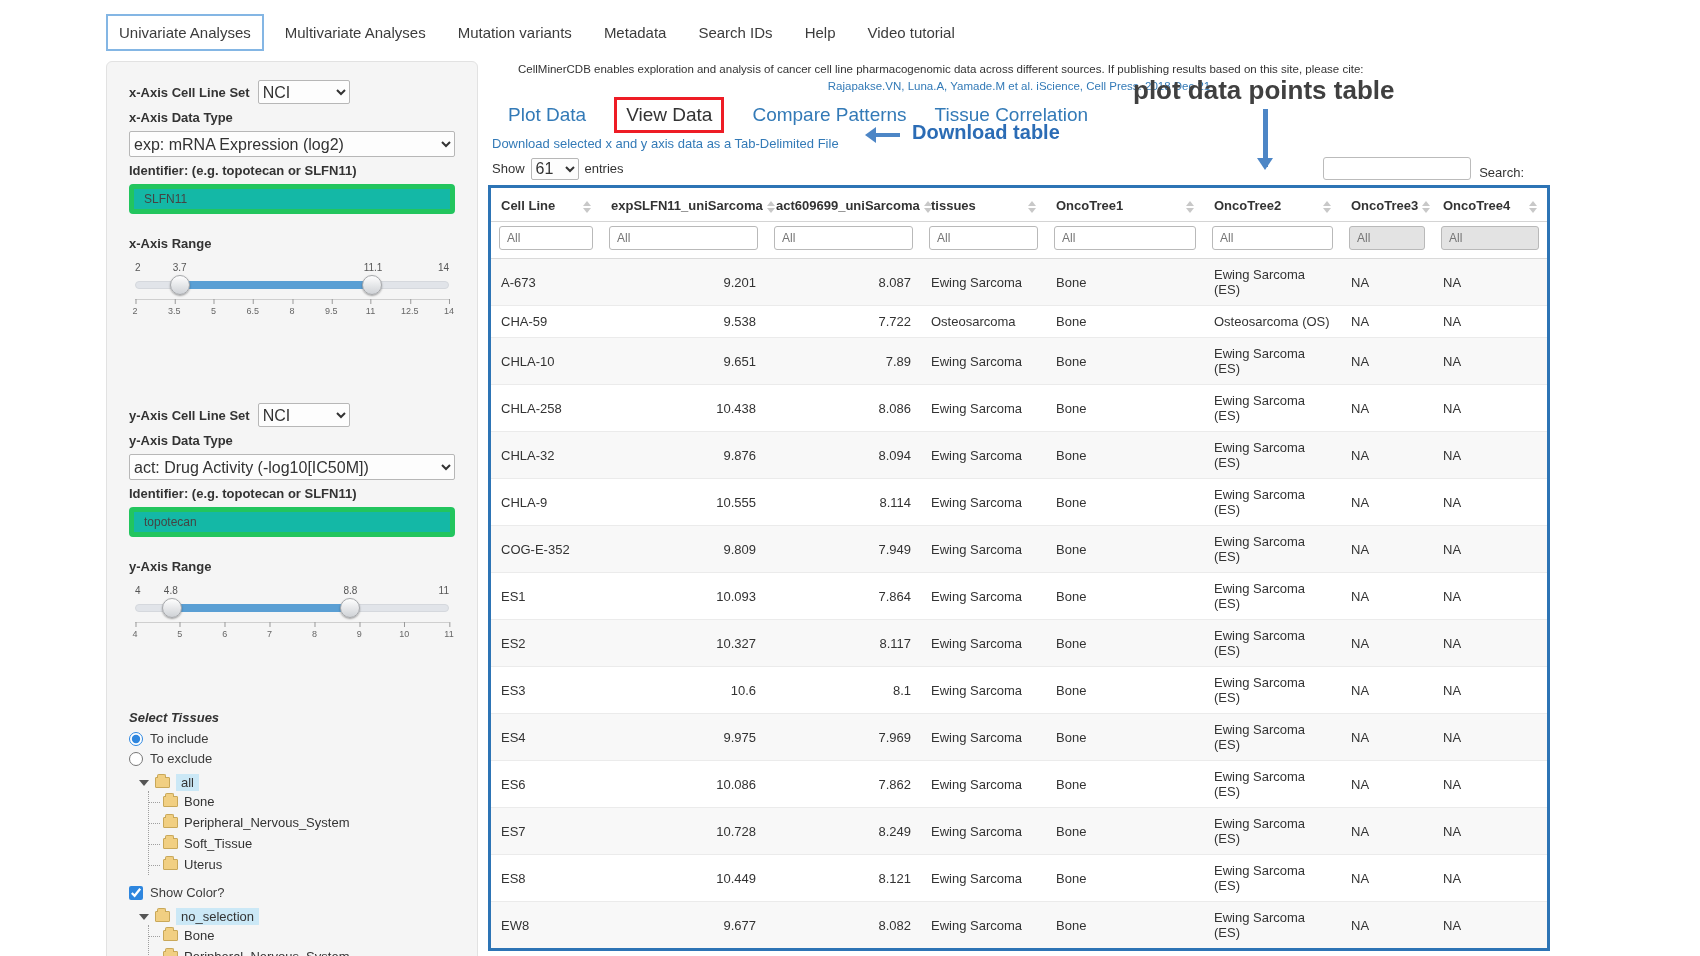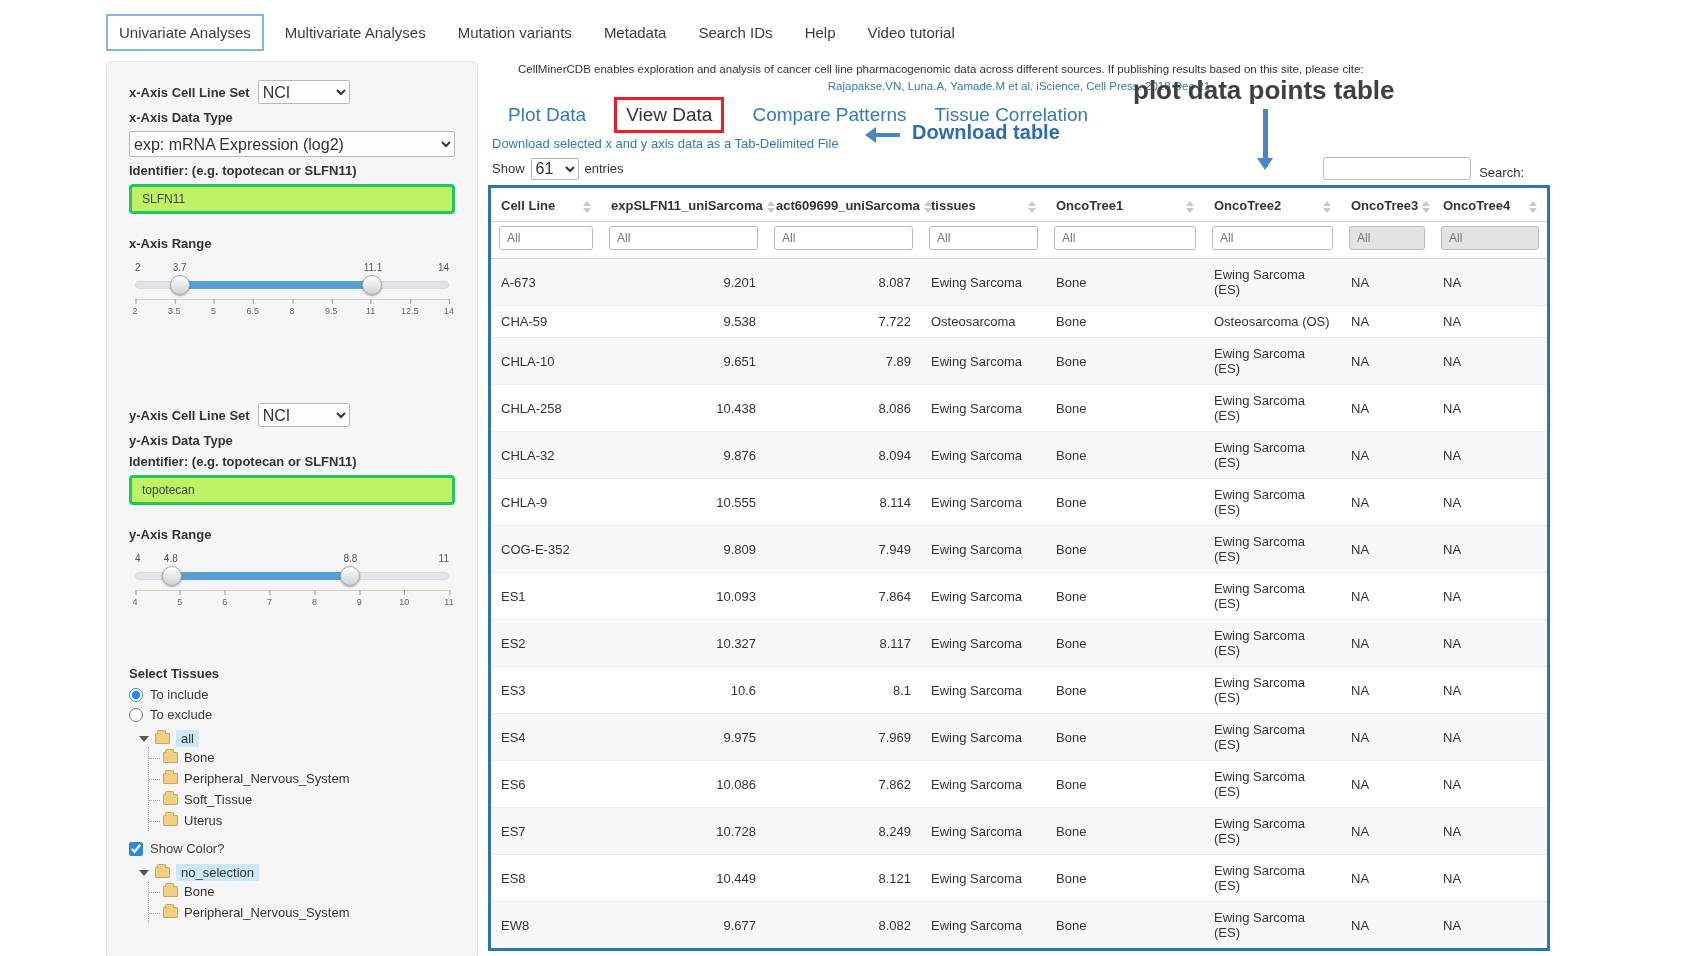--- a/index.html
+++ b/index.html
@@ -11,28 +11,28 @@
   .nav { display: flex; align-items: center; gap: 10px; font-size: 15px; color: #3c3c3c; margin-bottom: 10px; }
   .nav-tab { padding: 8px 11px; cursor: pointer; white-space: nowrap; }
   .nav-tab.active { border: 2px solid #84b6e4; }
 
   .content { display: flex; align-items: flex-start; }
 
   
   .sidebar { width: 372px; flex: 0 0 372px; background: #f5f5f5; border: 1px solid #e2e2e2; border-radius: 6px; padding: 18px 22px 26px; }
   .field-label { font-weight: bold; font-size: 13px; color: #333; margin: 0 0 6px; }
   .mt22 { margin-top: 22px; }
-  .mt40 { margin-top: 28px; }
+  .mt40 { margin-top: 40px; font-style: italic; }
   .mt56 { margin-top: 56px; }
   .inline-field { display: flex; align-items: center; gap: 8px; margin-bottom: 6px; }
   .inline-field .field-label { margin: 0; }
   select { font-family: inherit; font-size: 16px; color: #333; background: #fdfdfd; border: 1px solid #b7b7b7; border-radius: 2px; height: 24px; }
   .small-select { width: 92px; }
   .wide-select { width: 100%; height: 26px; margin-bottom: 6px; }
-  .text-input { width: 100%; height: 30px; border: 3px solid #22c55e; border-radius: 4px; background: #bef264; padding: 0 10px; font-size: 12px; color: #444; font-family: inherit; }
+  .text-input { width: 100%; height: 30px; border: 5px solid #22c55e; border-radius: 4px; background: #14b8a6; padding: 0 10px; font-size: 12px; color: #444; font-family: inherit; }
 
   
   .slider { position: relative; margin: 30px 6px 0; height: 66px; }
   .slider-track { position: relative; height: 8px; background: #e1e4e9; border: 1px solid #d5d8dd; border-radius: 4px; }
   .slider-bar { position: absolute; top: -1px; height: 8px; background: #5a9fd4; }
   .slider-handle { position: absolute; top: -7px; width: 20px; height: 20px; margin-left: -10px; border-radius: 50%; background: linear-gradient(#fefefe, #cfd2d6); border: 1px solid #a6a8ab; box-shadow: 0 1px 2px rgba(0,0,0,.35); cursor: pointer; z-index: 2; }
   .slider-minmax, .slider-val { position: absolute; top: -19px; font-size: 10px; color: #555; }
   .slider-val { transform: translateX(-50%); }
   .ruler { position: relative; margin-top: 10px; height: 22px; border-top: 1px solid #cfcfcf; }
   .ruler .tick { position: absolute; top: 6px; transform: translateX(-50%); font-size: 9px; color: #666; }
@@ -149,20 +149,23 @@
       </div>
 
       <div class="inline-field mt56">
         <span class="field-label">y-Axis Cell Line Set</span>
         <select class="small-select">
           <option>NCI</option>
         </select>
       </div>
 
       <div class="field-label">y-Axis Data Type</div>
+      <select class="wide-select">
+        <option>act: Drug Activity (-log10[IC50M])</option>
+      </select>
 
       <div class="field-label">Identifier: (e.g. topotecan or SLFN11)</div>
       <input class="text-input" value="topotecan" style="">
 
       <div class="field-label mt22">y-Axis Range</div>
       <div class="slider">
         <span class="slider-minmax" style="left:0;">4</span>
         <span class="slider-val" style="left:11.4%;">4.8</span>
         <span class="slider-val" style="left:68.6%;">8.8</span>
         <span class="slider-minmax" style="right:0;">11</span>

